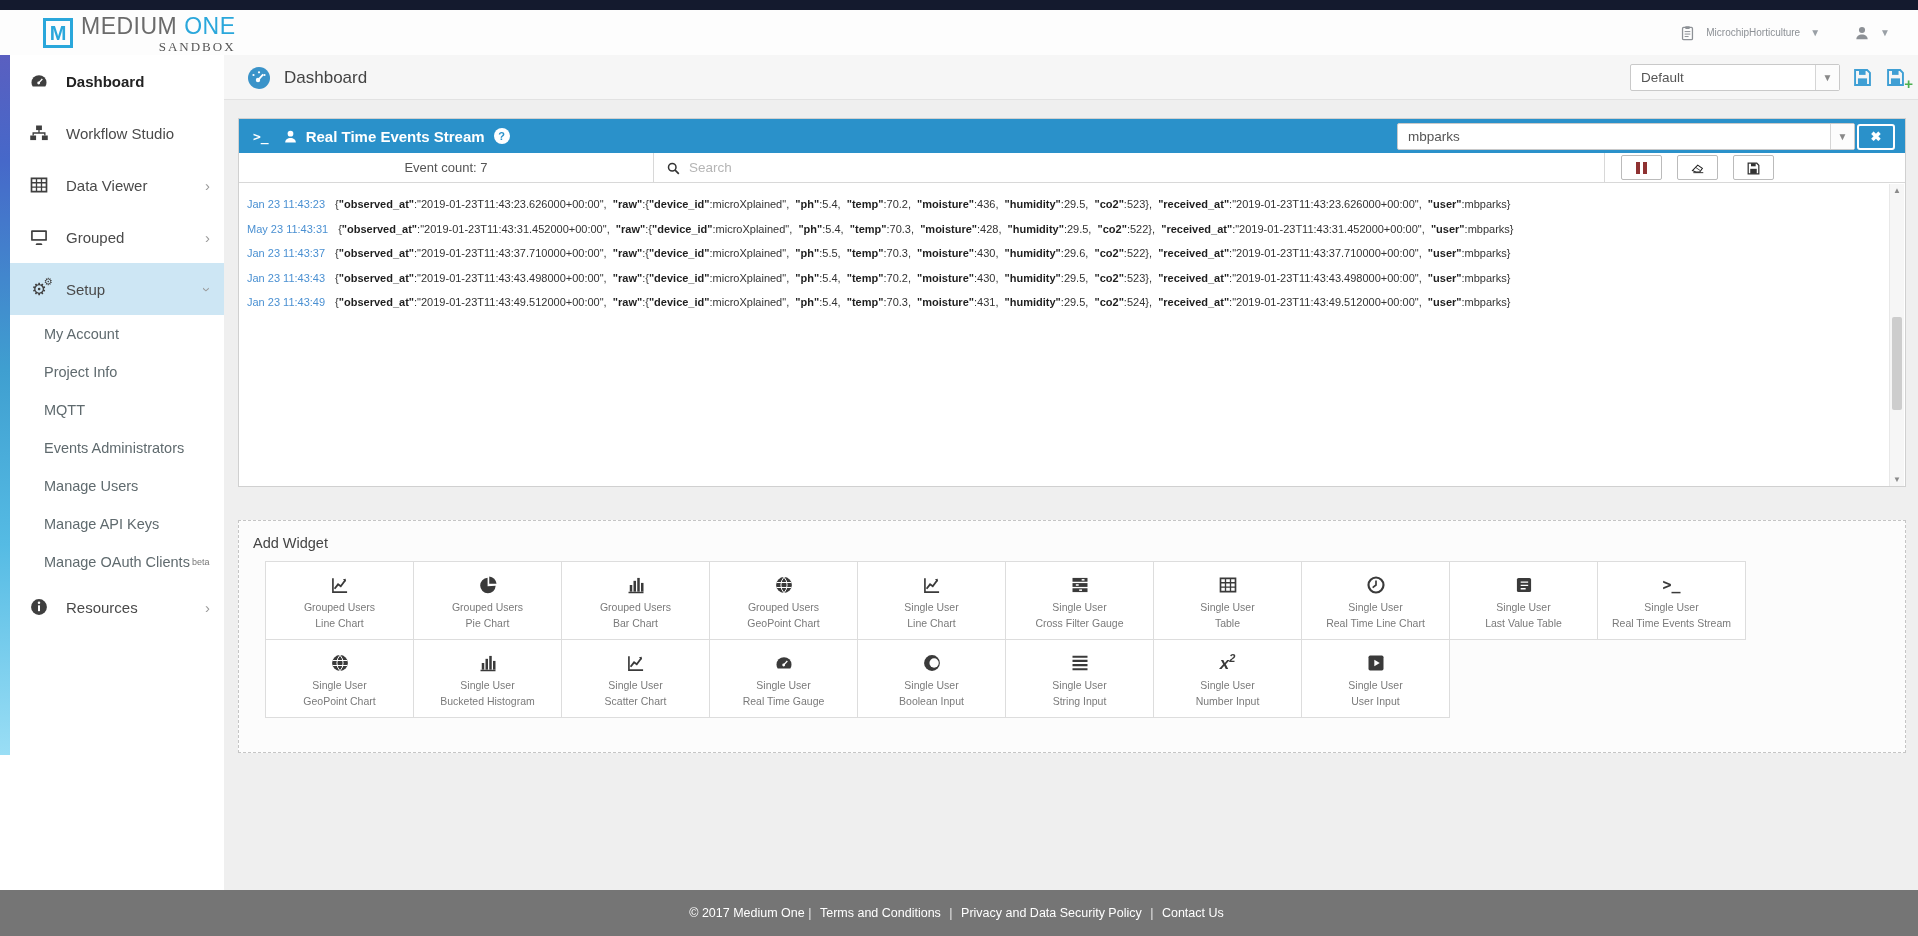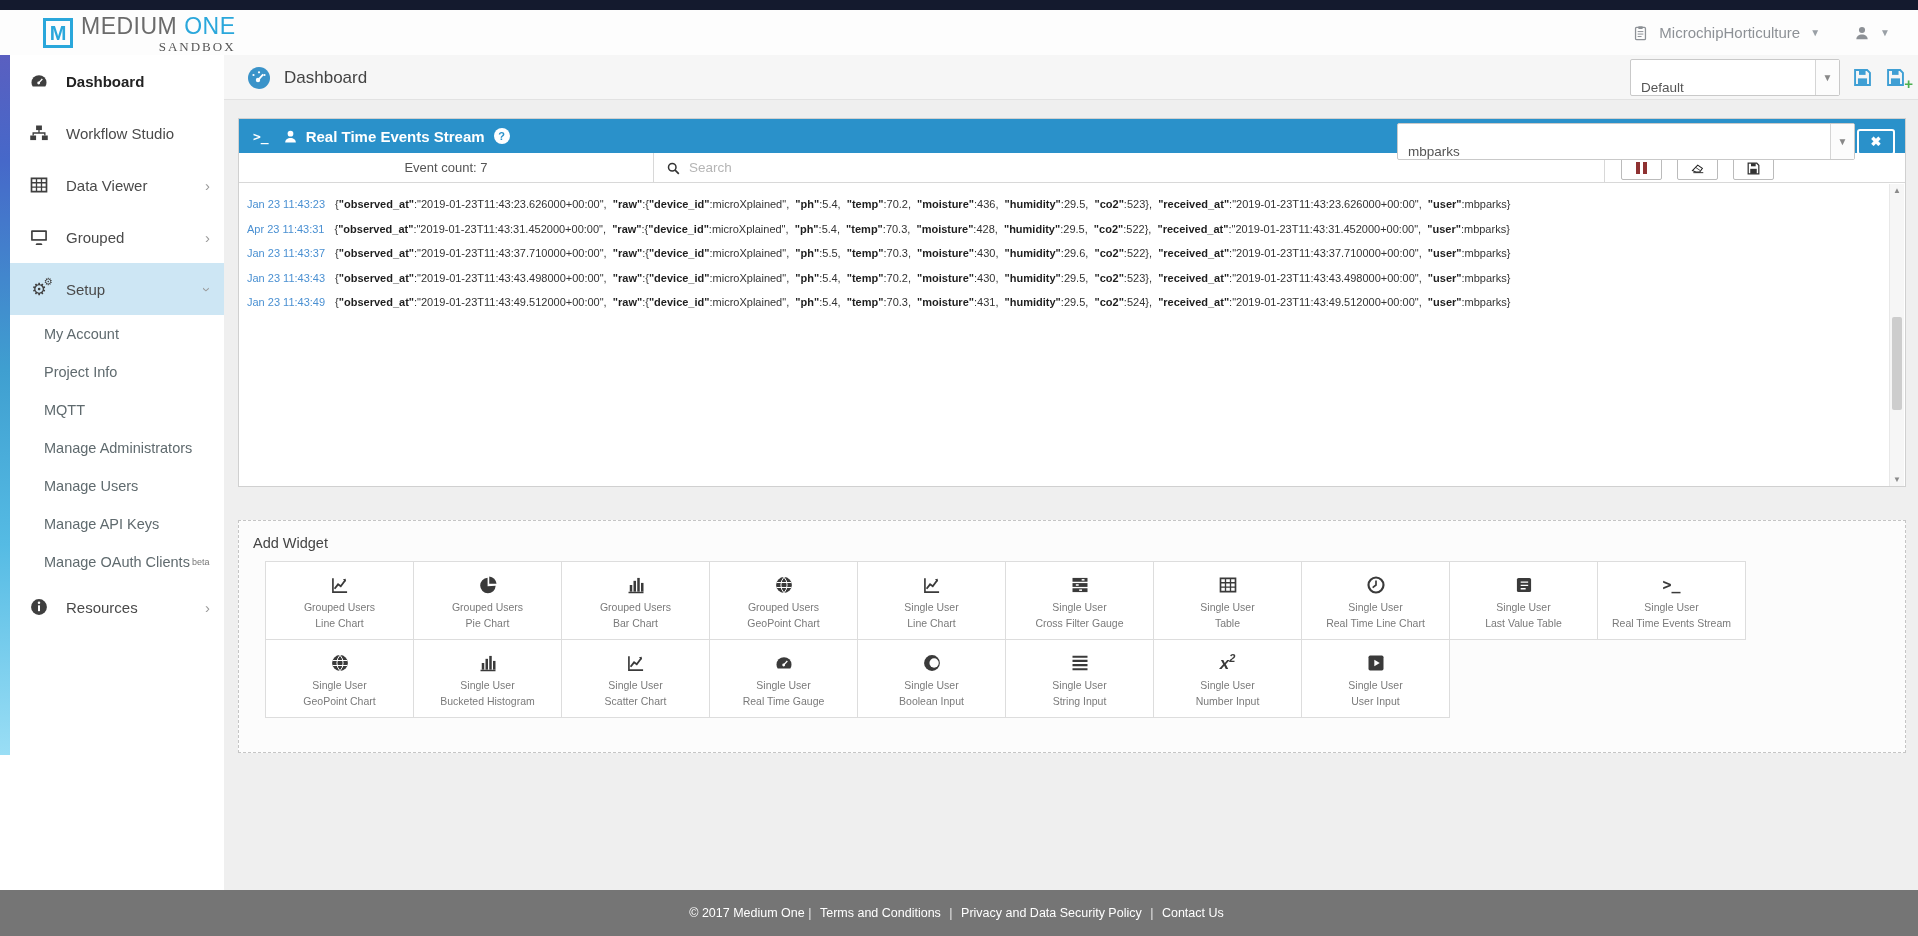--- a/index.html
+++ b/index.html
@@ -10,21 +10,21 @@
   .topbar{position:absolute;top:10px;left:0;right:0;height:45px;background:#fdfdfd;z-index:5}
   .brand{position:absolute;left:43px;top:5px;display:flex;align-items:flex-start}
   .brand-box{width:30px;height:30px;border:3px solid #2aa7db;color:#2aa7db;font-weight:bold;
     font-size:20px;display:flex;align-items:center;justify-content:center;margin-top:3px}
   .brand-words{margin-left:8px;line-height:1}
   .brand-line1{font-size:23px;letter-spacing:.5px;color:#6b6b6b}
   .brand-line1 .one{color:#2aa7db}
   .brand-line2{font-family:"Liberation Serif",serif;font-size:13px;letter-spacing:2px;color:#555;
     text-align:right;margin-top:2px}
   .top-right{position:absolute;right:28px;top:0;height:45px;display:flex;align-items:center;gap:10px;color:#8d9196}
-  .proj-name{font-size:15px;color:#8d9196}
+  .proj-name{font-size:10px;color:#8d9196}
   .caret{font-size:10px;color:#9aa0a6}
   .icon-svg{display:inline-block;vertical-align:middle}
   
   .sidebar{position:absolute;top:55px;left:0;width:224px;bottom:46px;background:#fff;z-index:4}
   .side-accent{position:absolute;left:0;top:0;width:10px;height:700px;
     background:linear-gradient(180deg,#5a5fc0 0%,#4668c9 15%,#3f9fd0 45%,#55bbe4 70%,#9adef5 100%)}
   .nav{position:absolute;left:10px;right:0;top:0}
   .nav-item{position:relative;height:52px;display:flex;align-items:center;color:#4a4a4a;
     font-size:15px;cursor:pointer}
   .nav-item .nicon{width:26px;margin-left:16px;margin-right:14px;color:#3f3f3f;text-align:center}
@@ -35,22 +35,22 @@
   .chev{position:absolute;right:14px;color:#9a9a9a;font-size:15px;line-height:1}
   .chev.down{transform:rotate(90deg)}
   .gear-wrap{position:relative;font-size:17px;color:#3f3f3f}
   .gear-wrap .g2{position:absolute;font-size:10px;right:-6px;top:-4px}
   
   main{position:absolute;left:224px;top:55px;right:0;bottom:46px;background:#efefef;overflow:hidden}
   .page-header{height:45px;background:#f6f6f6;border-bottom:1px solid #e2e2e2;position:relative}
   .ph-title{position:absolute;left:22px;top:0;height:45px;display:flex;align-items:center;gap:12px;
     font-size:17px;color:#444}
   .ph-right{position:absolute;right:12px;top:0;height:45px;display:flex;align-items:center;gap:12px}
-  .select{height:37px;background:#fff;border:1px solid #c9c9c9;border-radius:2px;display:flex;
-    align-items:flex-end;font-size:13.5px;color:#555;cursor:pointer}
+  .select{height:27px;background:#fff;border:1px solid #c9c9c9;border-radius:2px;display:flex;
+    align-items:center;font-size:13.5px;color:#555;cursor:pointer}
   .select .sel-text{padding:0 10px;flex:1}
   .select .sel-caret{width:24px;align-self:stretch;border-left:1px solid #d5d5d5;display:flex;
     align-items:center;justify-content:center;color:#888;font-size:10px;background:#fcfcfc}
   .view-select{width:210px}
   
   .stream-panel{position:absolute;left:14px;right:12px;top:63px;height:369px;background:#fff;
     border:1px solid #d0d0d0}
   .sp-header{height:34px;background:#2a91ca;display:flex;align-items:center;color:#fff;position:relative}
   .sp-term{font-family:"DejaVu Sans Mono",monospace;font-weight:bold;font-size:13px;margin-left:14px}
   .sp-title{font-size:15px;font-weight:bold;margin-left:8px}
@@ -175,21 +175,21 @@
       <div class="nav-sub">
         <span>My Account</span>
       </div>
       <div class="nav-sub">
         <span>Project Info</span>
       </div>
       <div class="nav-sub">
         <span>MQTT</span>
       </div>
       <div class="nav-sub">
-        <span>Manage Administrators</span>
+        <span>Events Administrators</span>
       </div>
       <div class="nav-sub">
         <span>Manage Users</span>
       </div>
       <div class="nav-sub">
         <span>Manage API Keys</span>
       </div>
       <div class="nav-sub">
         <span>Manage OAuth Clients</span>
         <sup>beta</sup>
@@ -284,21 +284,21 @@
                   <path d="M3.5 3.5h13.8l3.2 3.2v13.8H3.5z" fill="none" stroke="currentColor" stroke-width="2"></path>
                   <rect x="8" y="3.5" width="7.5" height="5"></rect>
                   <rect x="6.8" y="12.5" width="10.4" height="8"></rect>
                 </svg></span></span>
           </div>
       </div>
     </div>
     <div class="sp-body">
       <div class="log" id="event-log">
           <div><span class="ts">Jan 23 11:43:23</span>{<b>"observed_at"</b>:"2019-01-23T11:43:23.626000+00:00",&nbsp; <b>"raw"</b>:{<b>"device_id"</b>:microXplained",&nbsp; <b>"ph"</b>:5.4,&nbsp; <b>"temp"</b>:70.2,&nbsp; <b>"moisture"</b>:436,&nbsp; <b>"humidity"</b>:29.5,&nbsp; <b>"co2"</b>:523},&nbsp; <b>"received_at"</b>:"2019-01-23T11:43:23.626000+00:00",&nbsp; <b>"user"</b>:mbparks}</div>
-          <div><span class="ts">Apr 23 11:43:31</span>{<b>"observed_at"</b>:"2019-01-23T11:43:31.452000+00:00",&nbsp; <b>"raw"</b>:{<b>"device_id"</b>:microXplained",&nbsp; <b>"ph"</b>:5.4,&nbsp; <b>"temp"</b>:70.3,&nbsp; <b>"moisture"</b>:428,&nbsp; <b>"humidity"</b>:29.5,&nbsp; <b>"co2"</b>:522},&nbsp; <b>"received_at"</b>:"2019-01-23T11:43:31.452000+00:00",&nbsp; <b>"user"</b>:mbparks}</div>
+          <div><span class="ts">May 23 11:43:31</span>{<b>"observed_at"</b>:"2019-01-23T11:43:31.452000+00:00",&nbsp; <b>"raw"</b>:{<b>"device_id"</b>:microXplained",&nbsp; <b>"ph"</b>:5.4,&nbsp; <b>"temp"</b>:70.3,&nbsp; <b>"moisture"</b>:428,&nbsp; <b>"humidity"</b>:29.5,&nbsp; <b>"co2"</b>:522},&nbsp; <b>"received_at"</b>:"2019-01-23T11:43:31.452000+00:00",&nbsp; <b>"user"</b>:mbparks}</div>
           <div><span class="ts">Jan 23 11:43:37</span>{<b>"observed_at"</b>:"2019-01-23T11:43:37.710000+00:00",&nbsp; <b>"raw"</b>:{<b>"device_id"</b>:microXplained",&nbsp; <b>"ph"</b>:5.5,&nbsp; <b>"temp"</b>:70.3,&nbsp; <b>"moisture"</b>:430,&nbsp; <b>"humidity"</b>:29.6,&nbsp; <b>"co2"</b>:522},&nbsp; <b>"received_at"</b>:"2019-01-23T11:43:37.710000+00:00",&nbsp; <b>"user"</b>:mbparks}</div>
           <div><span class="ts">Jan 23 11:43:43</span>{<b>"observed_at"</b>:"2019-01-23T11:43:43.498000+00:00",&nbsp; <b>"raw"</b>:{<b>"device_id"</b>:microXplained",&nbsp; <b>"ph"</b>:5.4,&nbsp; <b>"temp"</b>:70.2,&nbsp; <b>"moisture"</b>:430,&nbsp; <b>"humidity"</b>:29.5,&nbsp; <b>"co2"</b>:523},&nbsp; <b>"received_at"</b>:"2019-01-23T11:43:43.498000+00:00",&nbsp; <b>"user"</b>:mbparks}</div>
           <div><span class="ts">Jan 23 11:43:49</span>{<b>"observed_at"</b>:"2019-01-23T11:43:49.512000+00:00",&nbsp; <b>"raw"</b>:{<b>"device_id"</b>:microXplained",&nbsp; <b>"ph"</b>:5.4,&nbsp; <b>"temp"</b>:70.3,&nbsp; <b>"moisture"</b>:431,&nbsp; <b>"humidity"</b>:29.5,&nbsp; <b>"co2"</b>:524},&nbsp; <b>"received_at"</b>:"2019-01-23T11:43:49.512000+00:00",&nbsp; <b>"user"</b>:mbparks}</div>
         </div>
       <div class="vscroll">
         <div class="arr up">▲</div>
         <div class="thumb"></div>
         <div class="arr down">▼</div>
       </div>
     </div>

